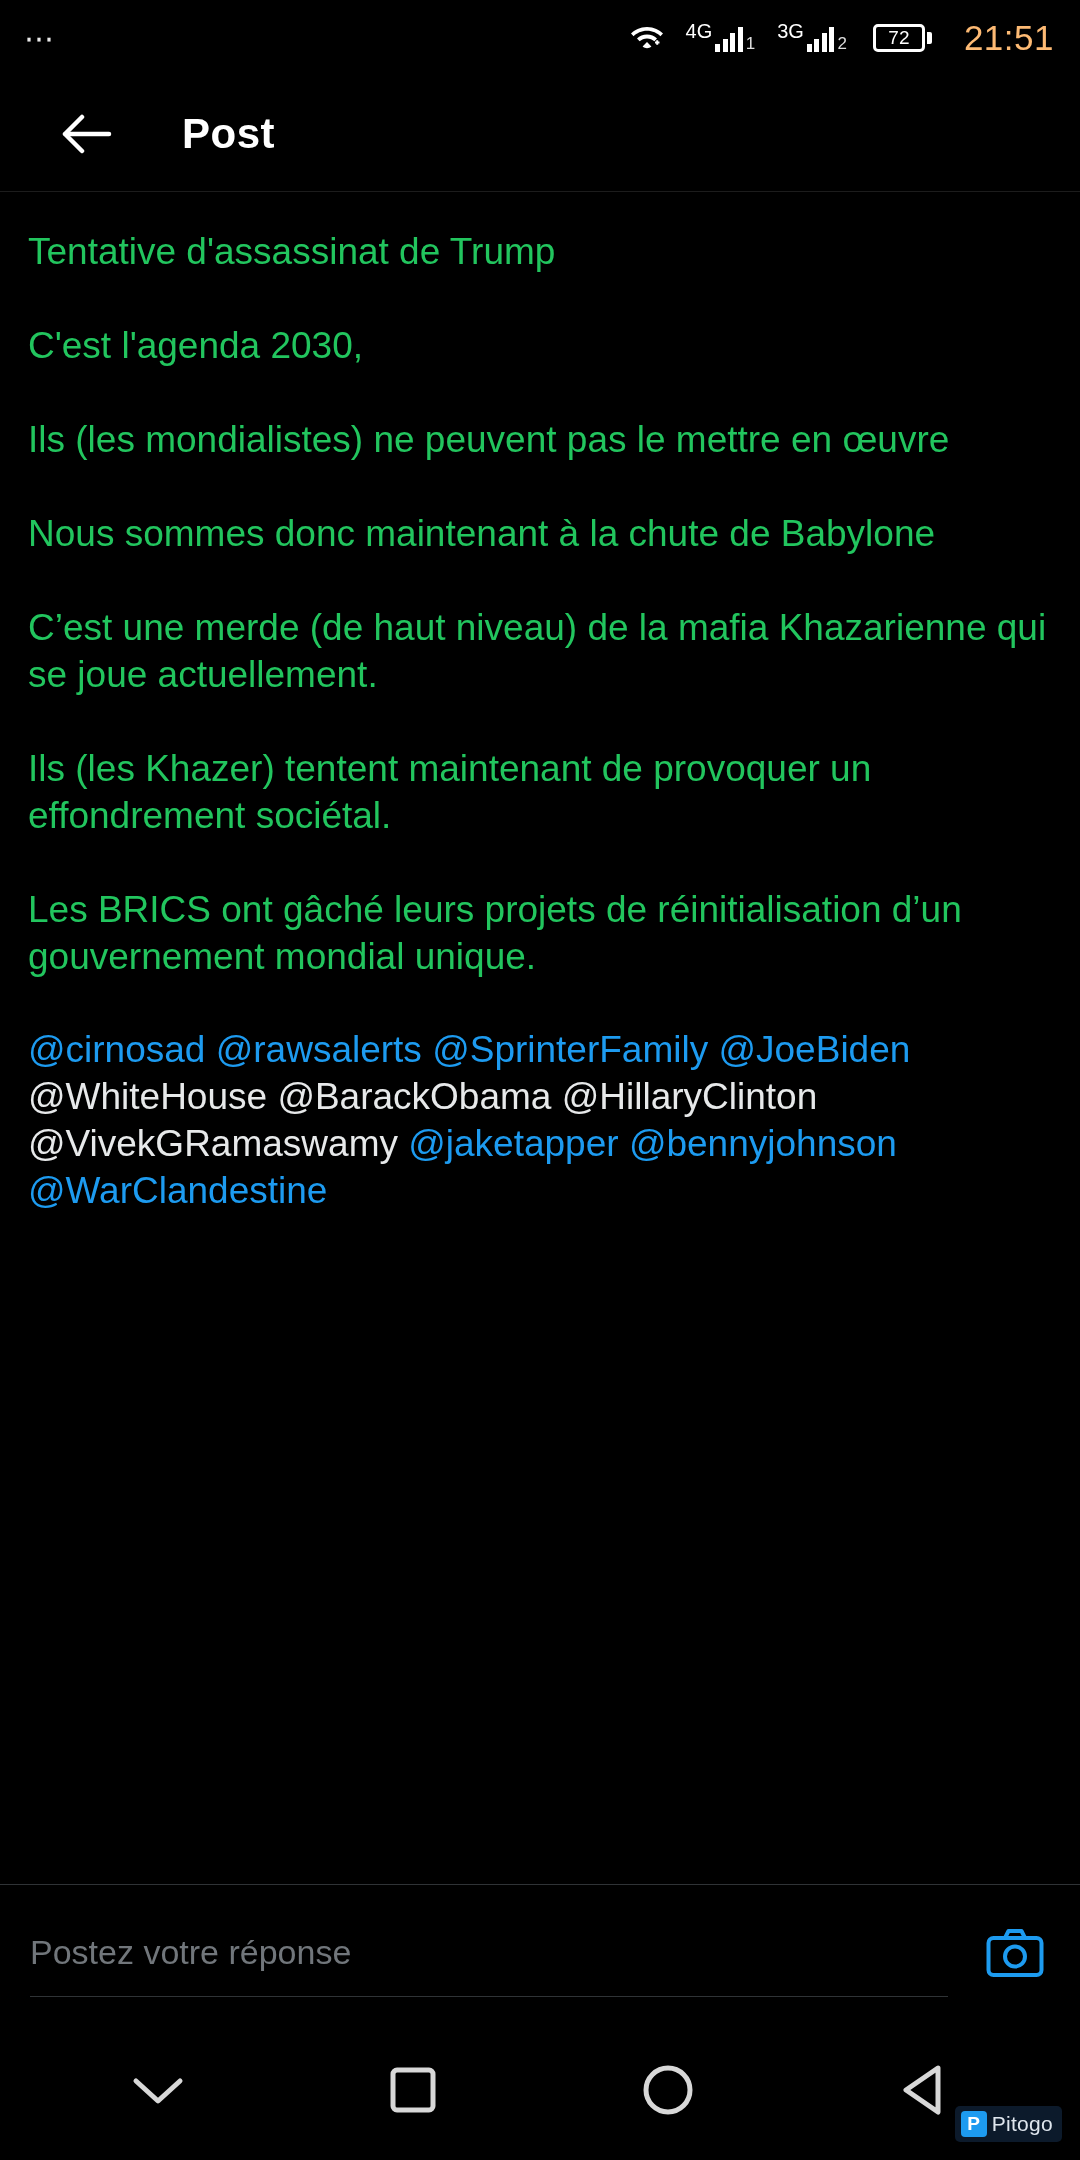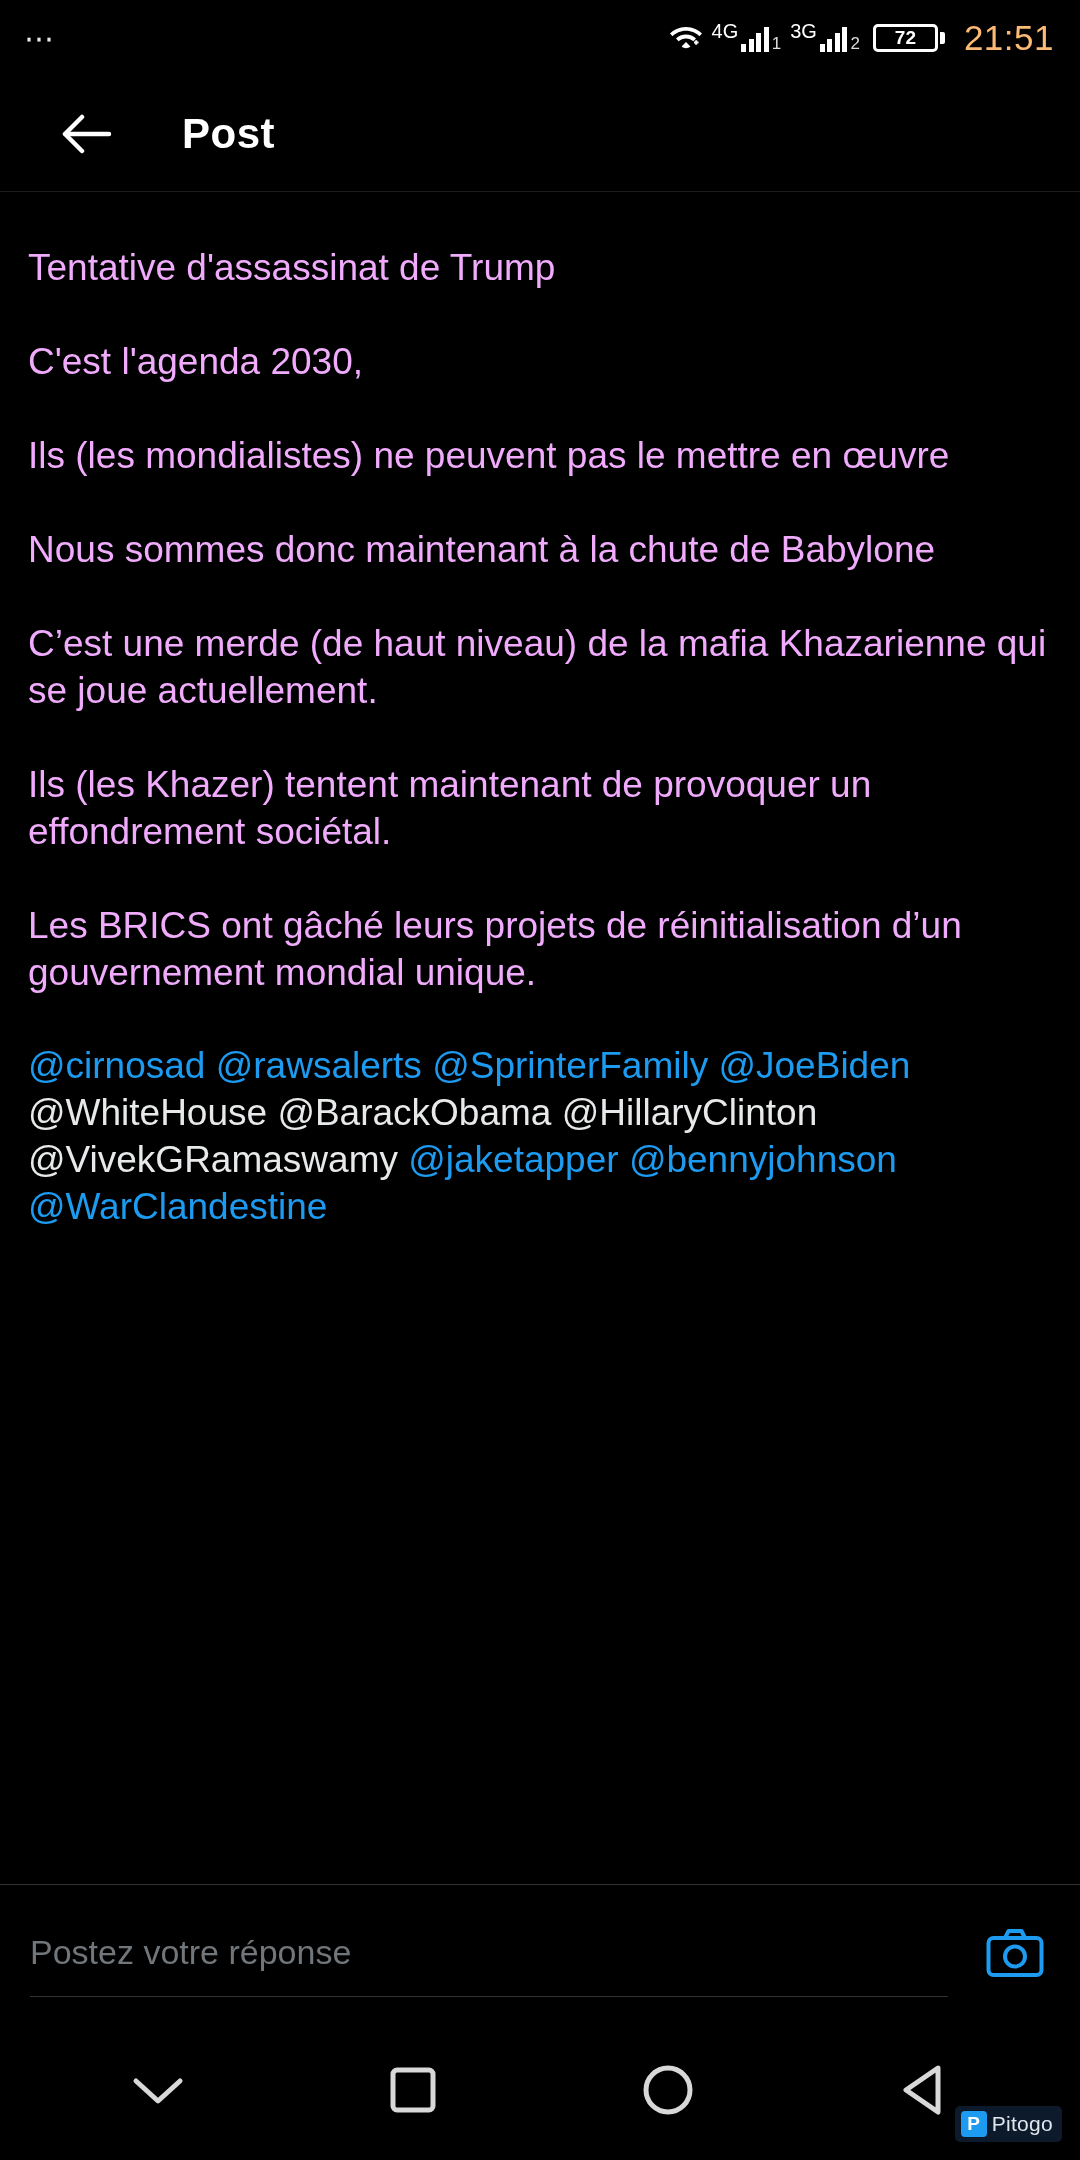--- a/index.html
+++ b/index.html
@@ -33,21 +33,21 @@
     display: flex;
     align-items: center;
     gap: 10px;
     font-size: 30px;
     letter-spacing: 3px;
     color: #e8e8e8;
   }
   .status-right {
     display: flex;
     align-items: center;
-    gap: 9px;
+    gap: 22px;
   }
   .wifi-icon { display: block; }
   .sig-group {
     display: flex;
     align-items: flex-end;
     gap: 3px;
   }
   .net-label {
     font-size: 20px;
     color: #fff;
@@ -76,31 +76,30 @@
     align-self: flex-end;
     position: relative;
     bottom: -2px;
   }
   .battery {
     display: flex;
     align-items: center;
     margin-left: 4px;
   }
   .battery-body {
-    width: 65px;
+    width: 52px;
     height: 28px;
     border: 3px solid #fff;
     border-radius: 5px;
     display: flex;
     align-items: center;
     justify-content: center;
     font-size: 19px;
     color: #fff;
     letter-spacing: 0;
-    font-weight: bold;
   }
   .battery-cap {
     width: 5px;
     height: 12px;
     background: #fff;
     border-radius: 0 2px 2px 0;
     margin-left: 2px;
   }
   .clock {
     font-size: 35px;
@@ -136,24 +135,23 @@
 
   
   .post-scroll {
     flex: 1 1 auto;
     overflow: hidden;
     padding: 36px 28px 0 28px;
   }
   .post-text {
     font-size: 37px;
     line-height: 47px;
-    color: #f0abfc;
+    color: #22c55e;
     white-space: pre-wrap;
     word-wrap: break-word;
-    margin-top: 16px;
   }
   .mentions {
     margin-top: 46px;
     font-size: 37px;
     line-height: 47px;
     word-wrap: break-word;
   }
   .mention-link { color: #1d9bf0; cursor: pointer; }
   .mention-plain { color: #e7e9ea; margin-top: 48px; }
 

